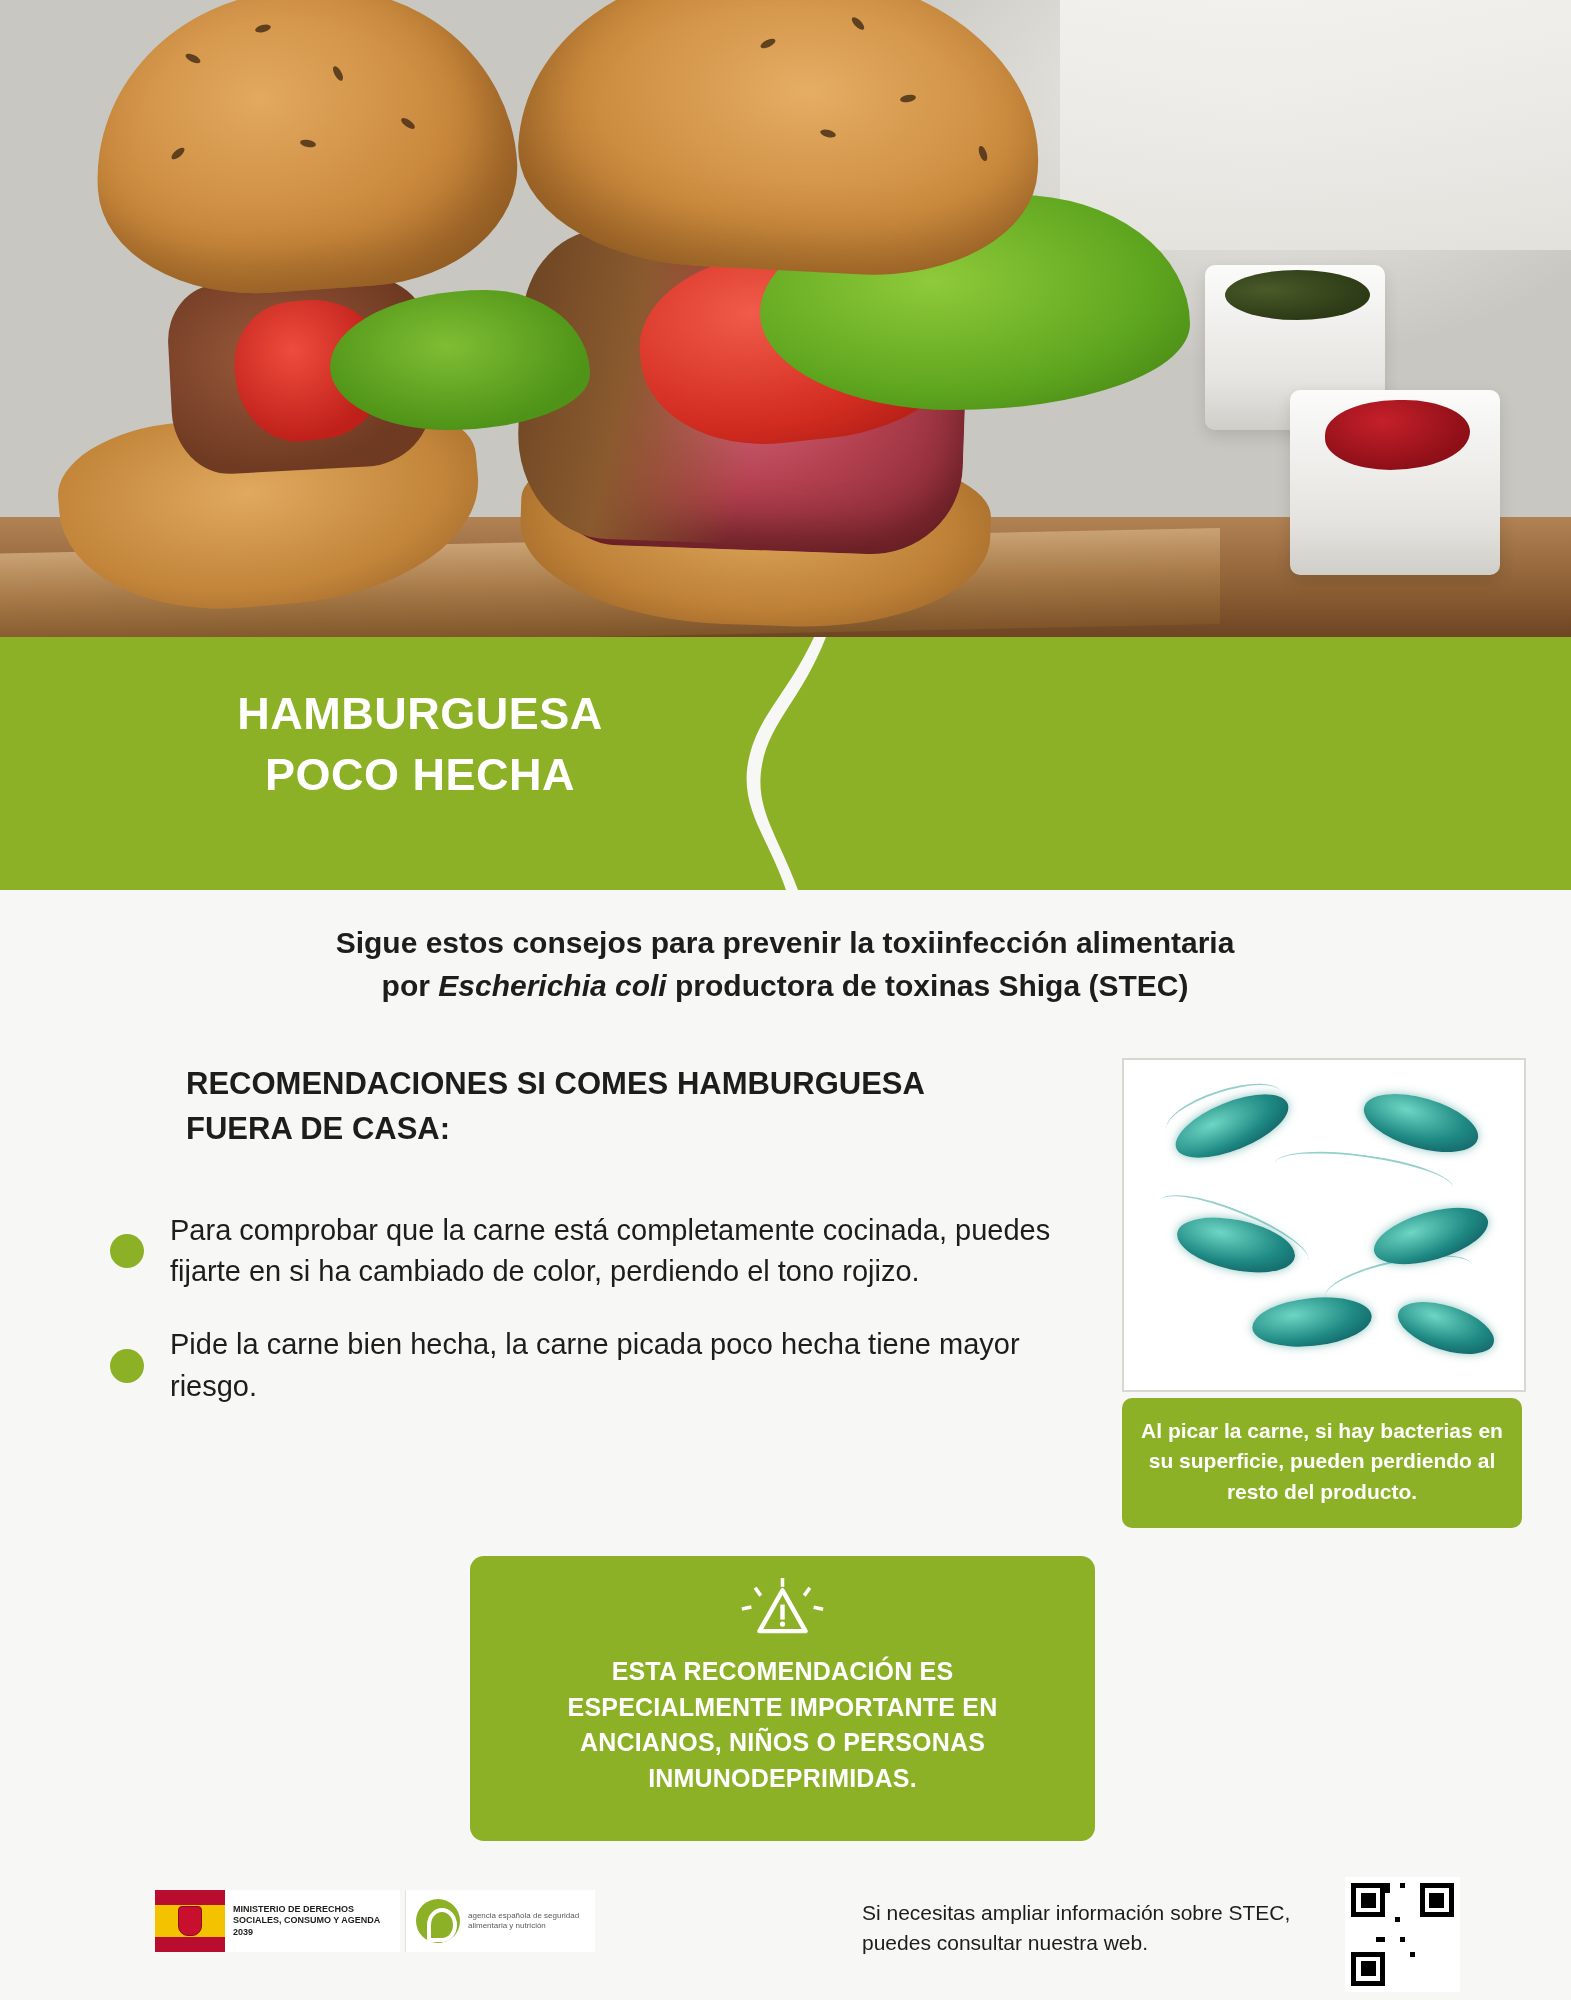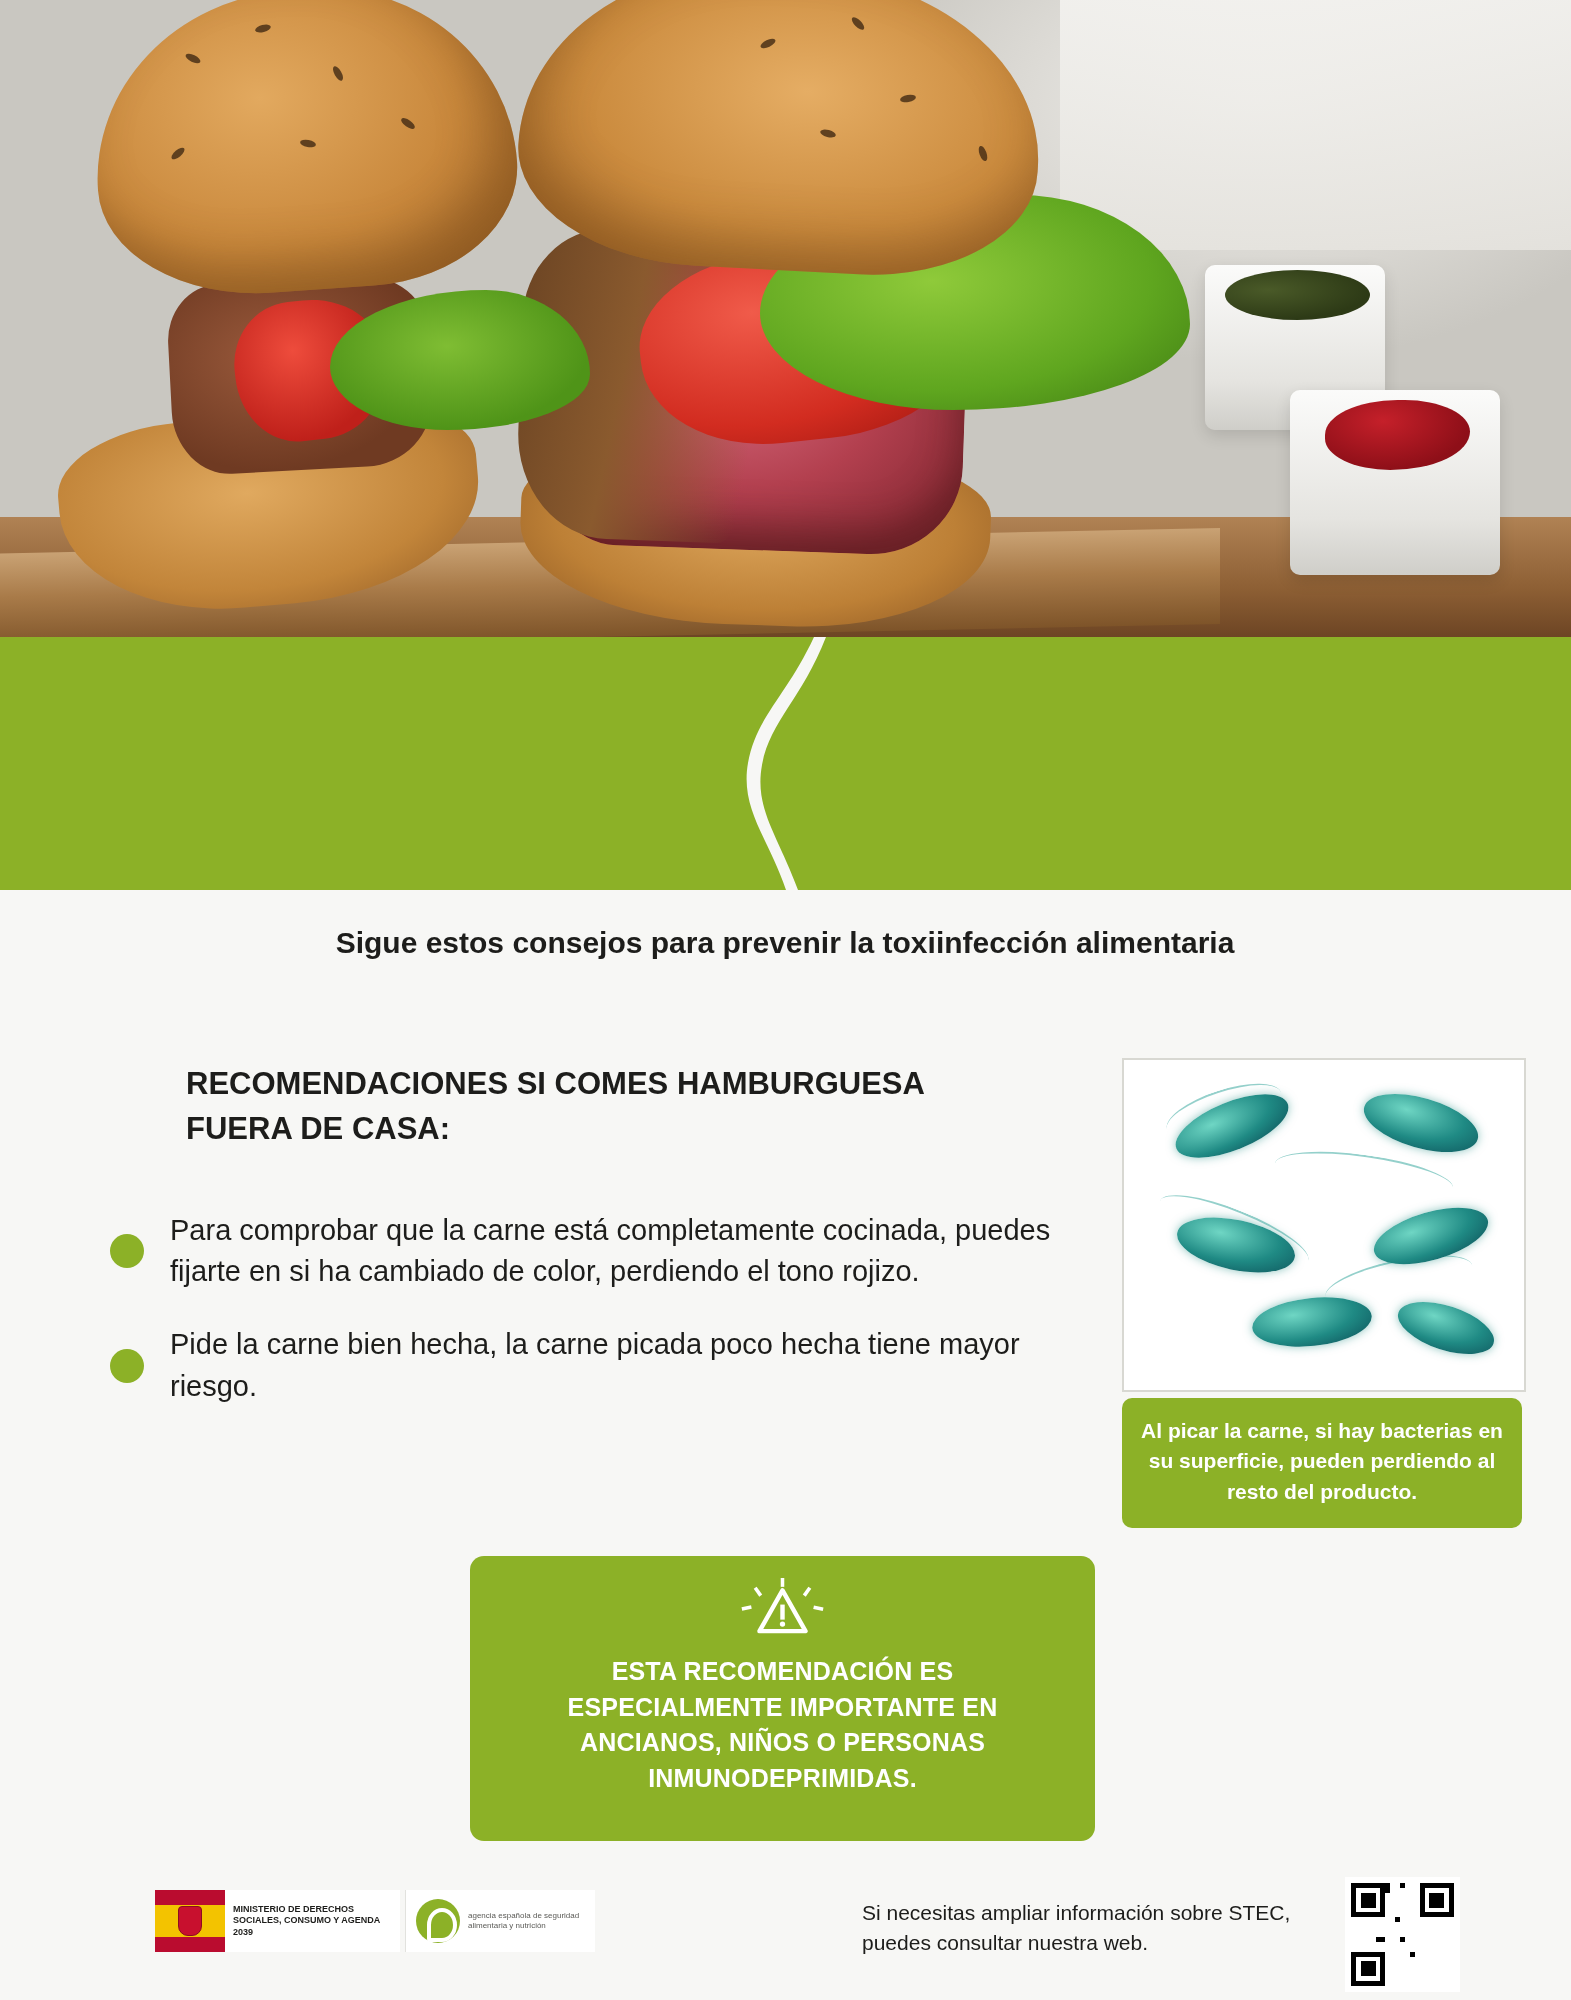--- a/index.html
+++ b/index.html
@@ -479,23 +479,30 @@
     <div class="olives"></div>
     <div class="bowl b"></div>
     <div class="ketchup"></div>
   </div>
 
   <div class="band"></div>
   <svg class="band-notch" viewBox="0 0 140 253" preserveAspectRatio="none">
     <path d="M98 0 C 70 60, 40 80, 32 126 C 24 172, 52 200, 70 253 L82 253 C 62 198, 38 172, 46 128 C 54 84, 86 62, 110 0 Z" fill="#f7f7f5"></path>
   </svg>
 
+  <div class="band-title">
+    <div>HAMBURGUESA</div>
+    <div>POCO HECHA</div>
+  </div>
 
   <div class="subtitle">
     <div>Sigue estos consejos para prevenir la toxiinfección alimentaria</div>
+    <div>
+      <span>por </span><em>Escherichia coli</em><span> productora de toxinas Shiga (STEC)</span>
+    </div>
   </div>
 
   <div class="section-heading">RECOMENDACIONES SI COMES HAMBURGUESA FUERA DE CASA:</div>
 
   <div class="bullet-list">
     <div class="bullet-item">
       <span class="bullet-dot"></span>
       <span class="bullet-text">Para comprobar que la carne está completamente cocinada, puedes fijarte en si ha cambiado de color, perdiendo el tono rojizo.</span>
     </div>
     <div class="bullet-item">

